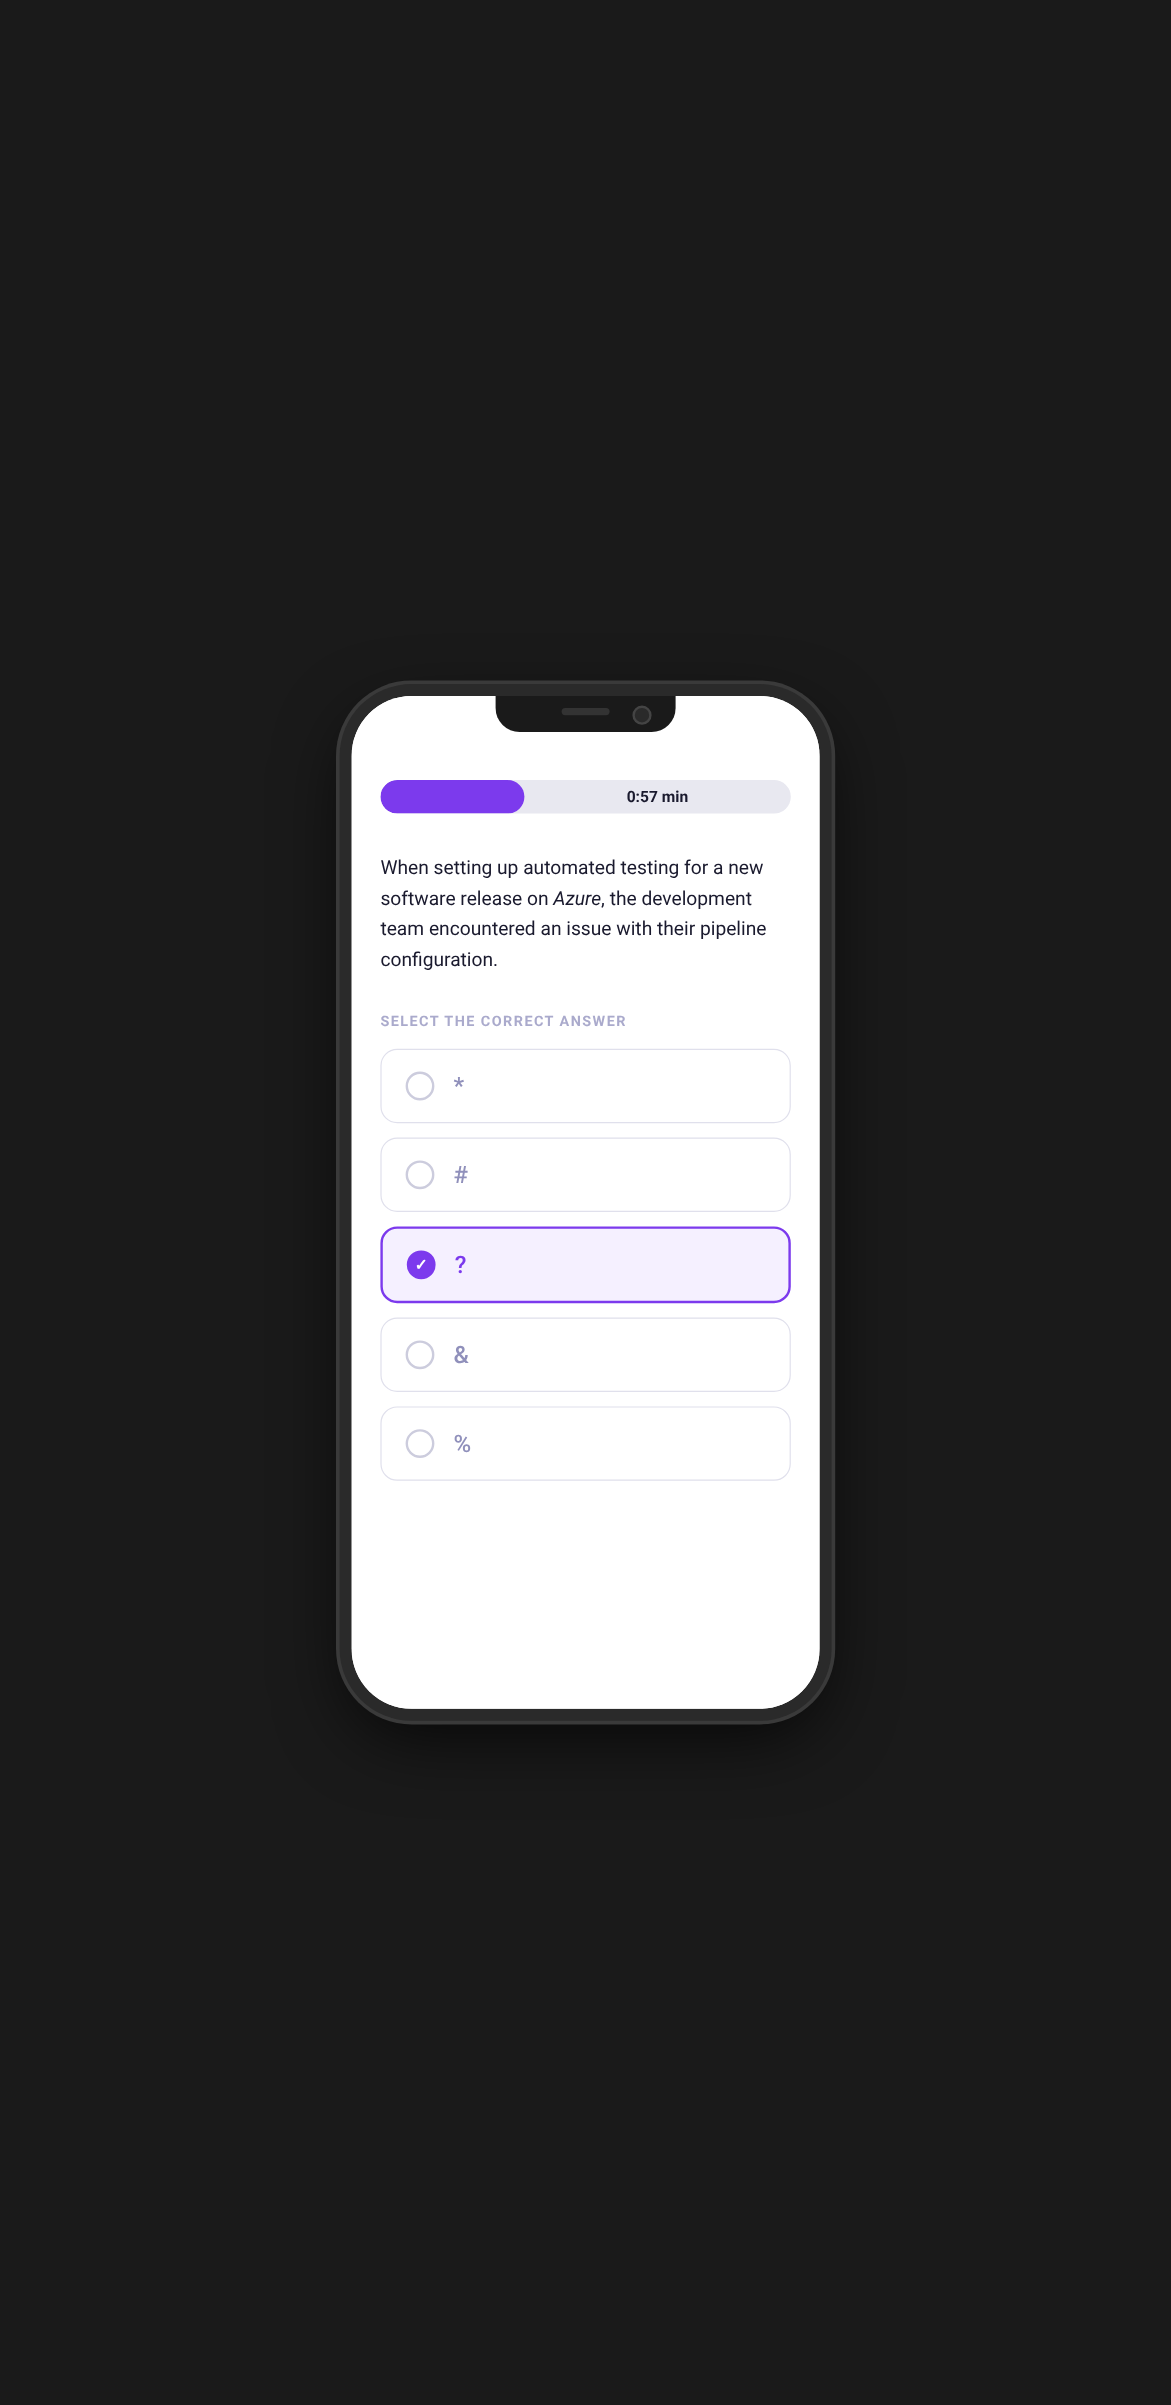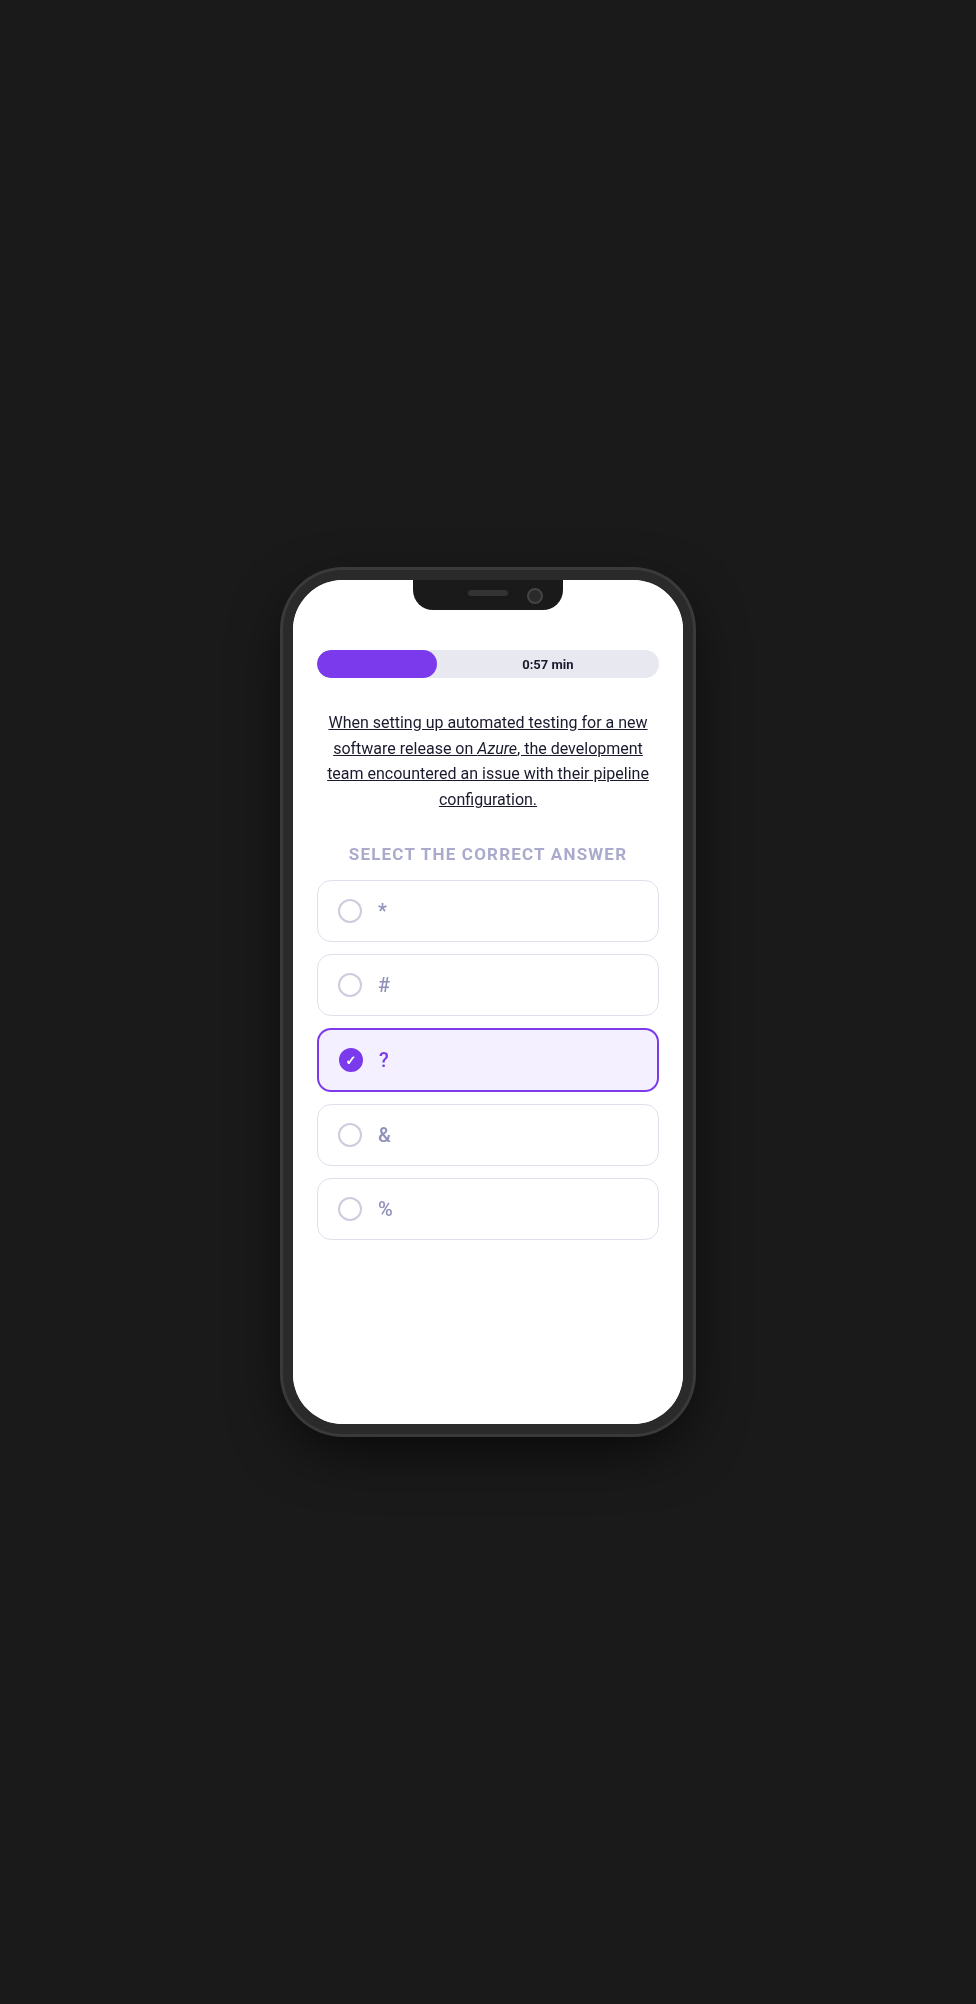--- a/index.html
+++ b/index.html
@@ -68,21 +68,20 @@
       overflow-y: auto;
       padding-top: 40px;
       background: #fff;
     }
 
     .screen {
       padding: 20px 24px 40px;
       min-height: 100%;
       display: flex;
       flex-direction: column;
-      text-align: center;
     }
 
     .progress-bar-container {
       width: 100%;
       height: 28px;
       background: #e8e8f0;
       border-radius: 14px;
       overflow: hidden;
       position: relative;
       margin-top: 10px;
@@ -112,30 +111,29 @@
     .question-section {
       margin-top: 32px;
       flex: 1;
     }
 
     .question-text {
       font-size: 16px;
       line-height: 1.6;
       color: #1a1a2e;
       margin-bottom: 20px;
-      text-decoration: underline;
     }
 
     .question-text em {
       font-style: italic;
       color: #1a1a2e;
     }
 
     .section-label {
-      font-size: 17px;
+      font-size: 12px;
       font-weight: 700;
       color: #aaaacc;
       letter-spacing: 1.2px;
       text-transform: uppercase;
       margin-top: 32px;
       margin-bottom: 16px;
     }
 
     .answer-options {
       display: flex;

